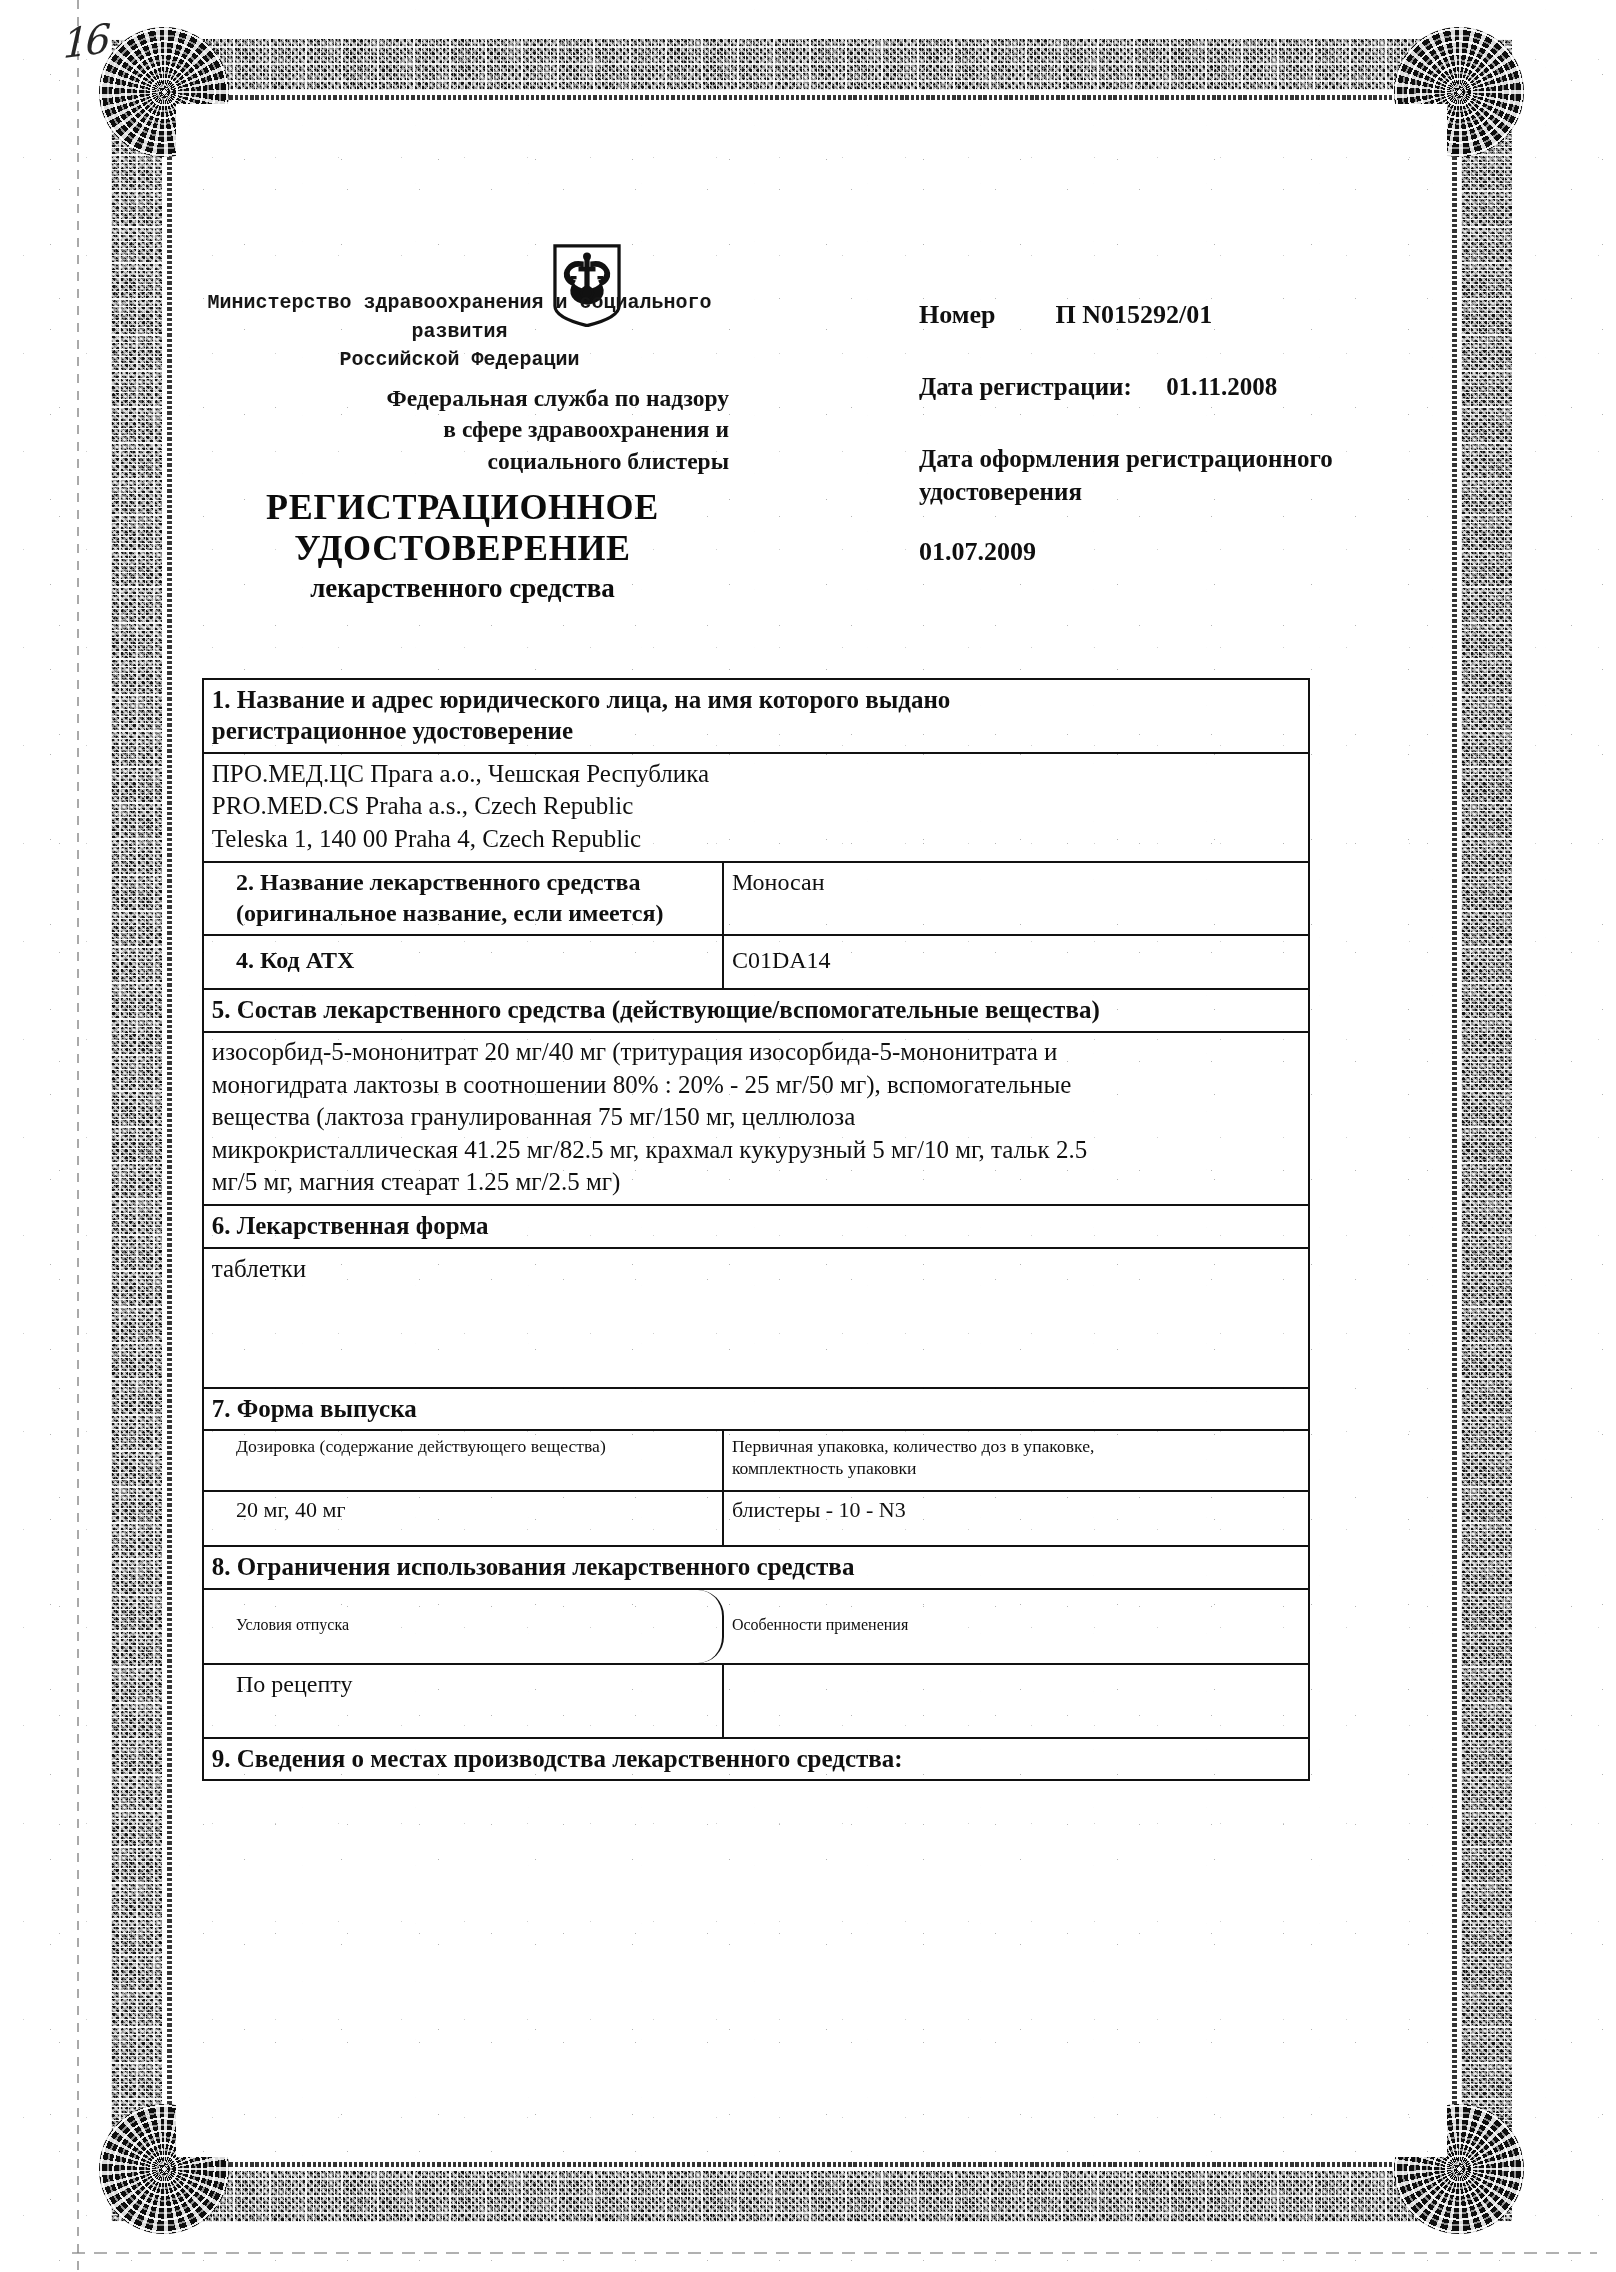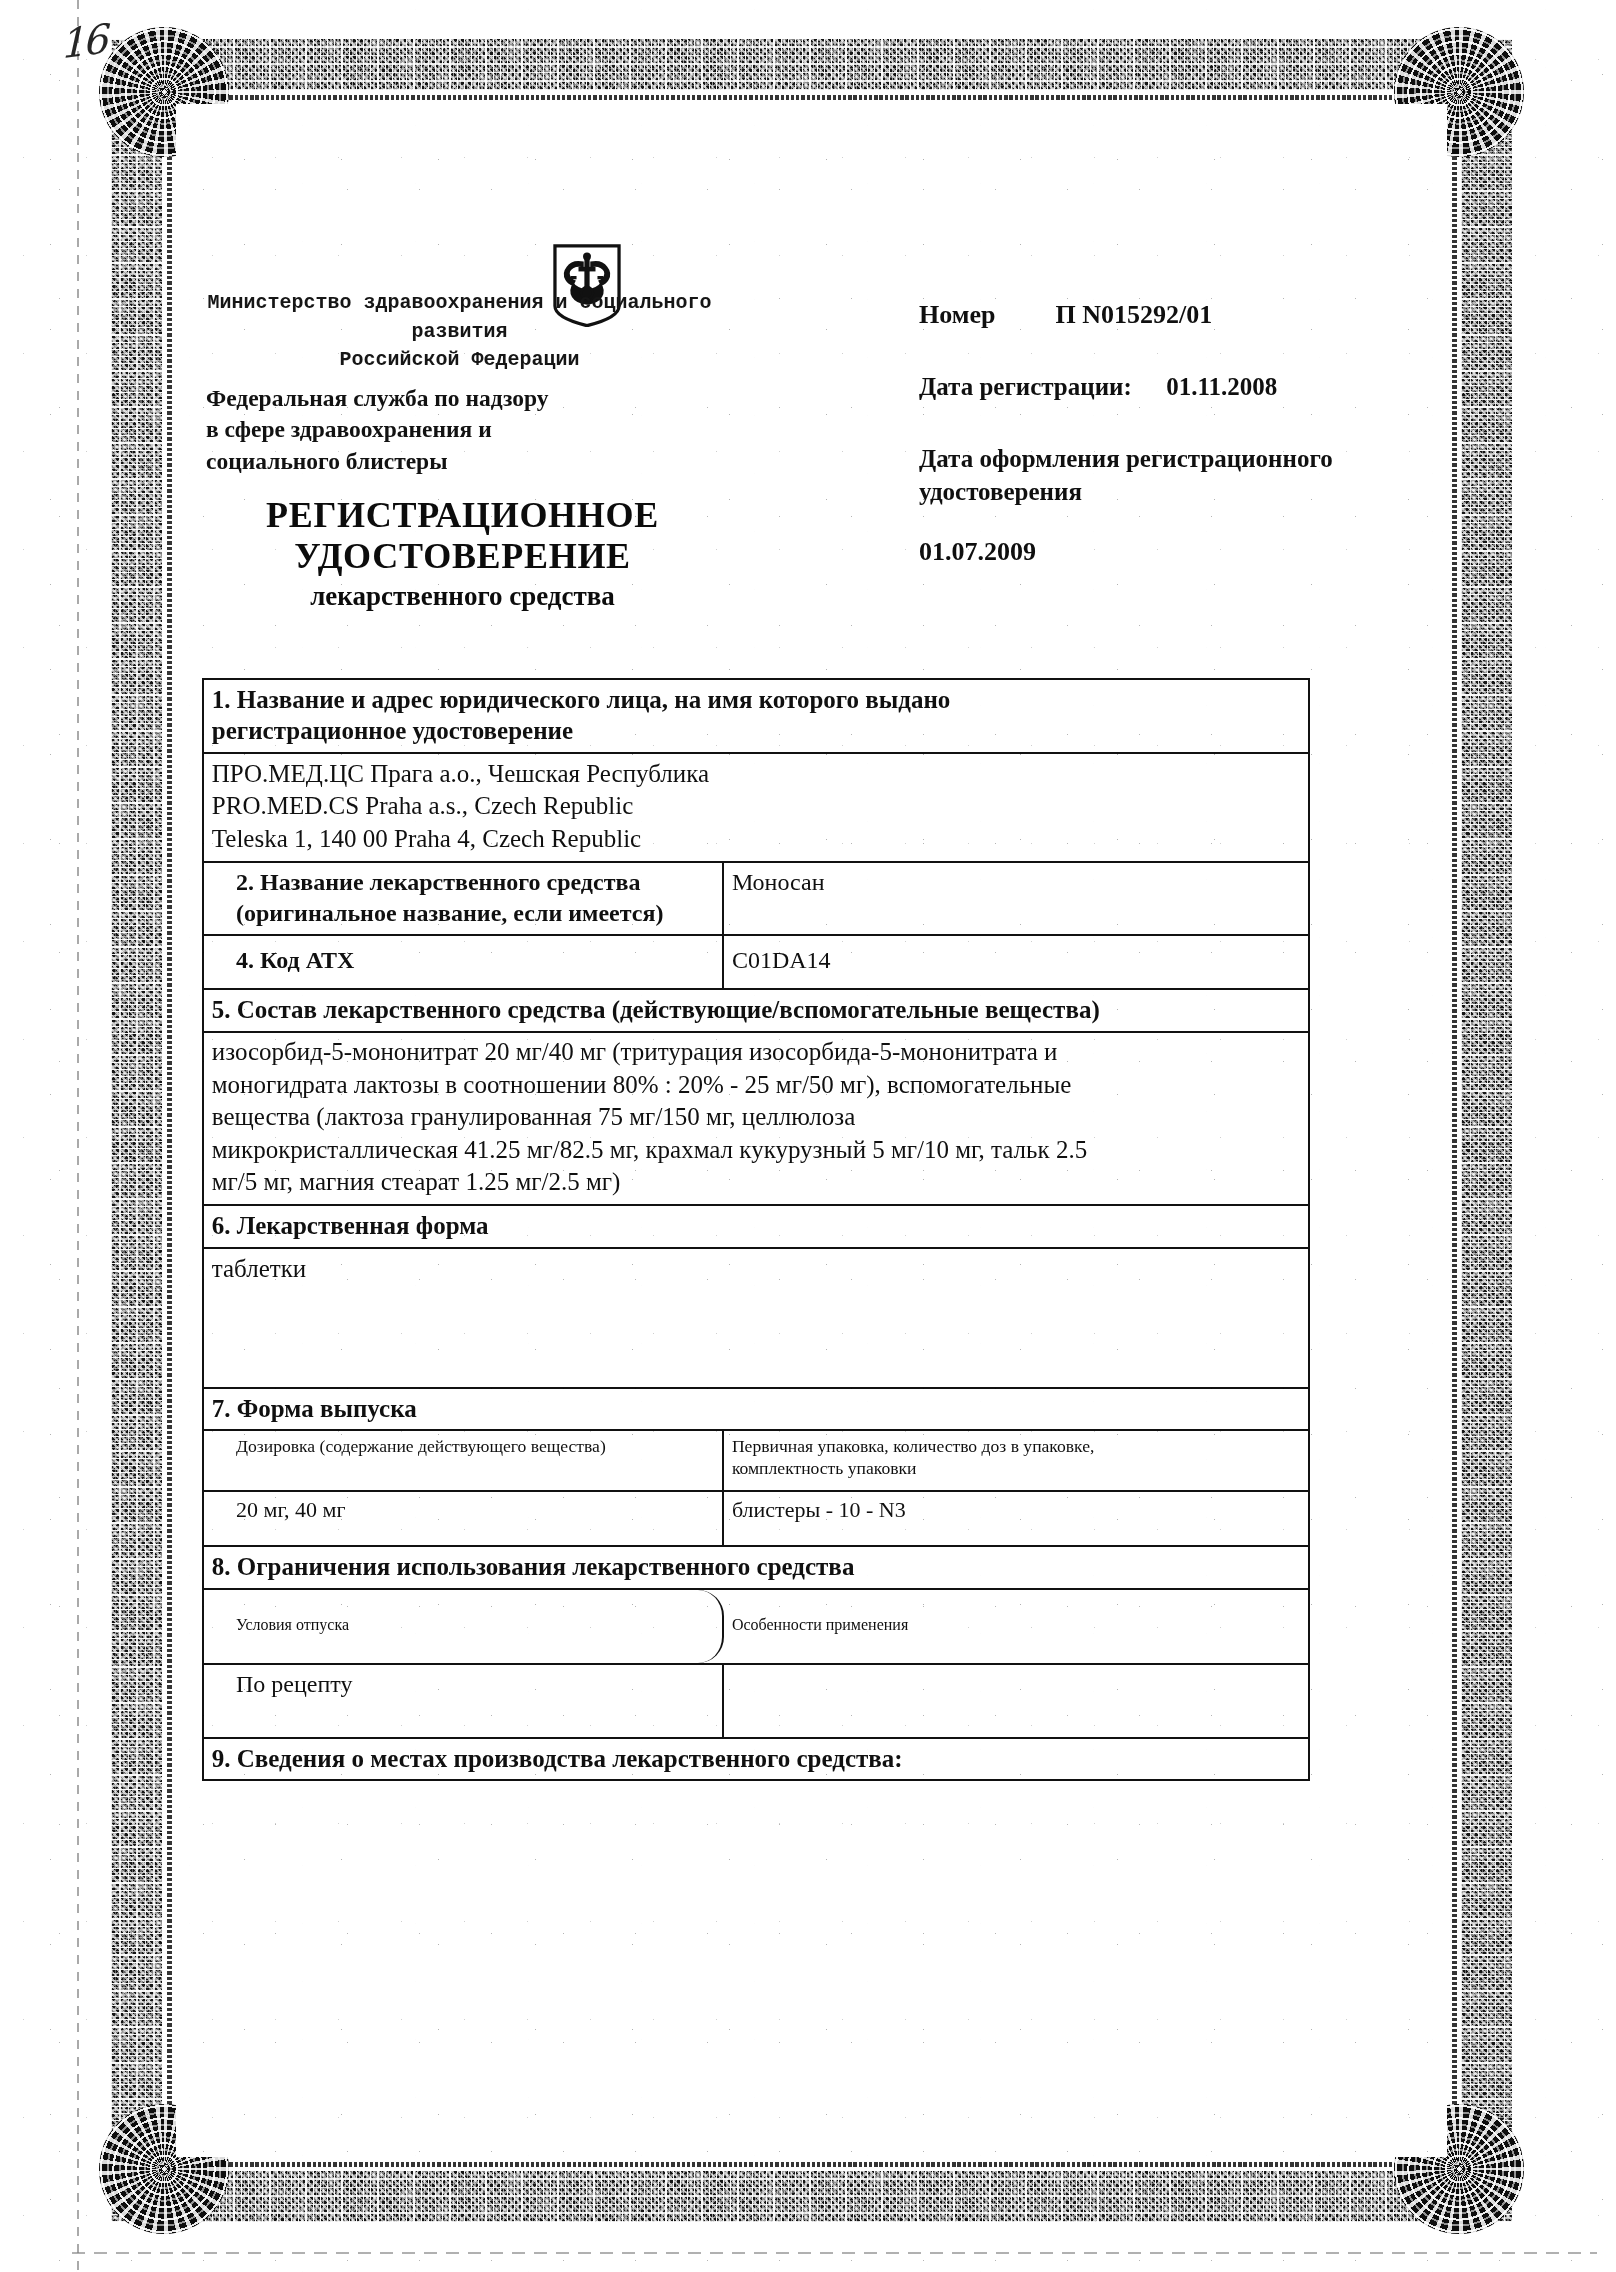--- a/index.html
+++ b/index.html
@@ -140,29 +140,29 @@
   #ministry-block{
     position:absolute;left:26px;top:186px;width:515px;
     text-align:center;
     font-size:20px;line-height:1.30;
     color:#161616;
     font-weight:600;
     font-family:Liberation Mono, monospace;
   }
   #ministry-block .blk{margin-bottom:2.6px;}
   #agency-block{
-    position:absolute;left:30px;top:279px;width:541px;
-    text-align:left;
+    position:absolute;left:12px;top:279px;width:541px;
+    text-align:right;
     font-size:23.5px;line-height:1.34;
     color:#121212;
     font-weight:600;
   }
 
   #doc-title{
-    position:absolute;left:26px;top:391px;width:521px;
+    position:absolute;left:26px;top:383px;width:521px;
     text-align:center;color:#0c0c0c;
   }
   #doc-title .t1,#doc-title .t2{
     font-size:36px;font-weight:700;letter-spacing:0.7px;line-height:1.14;
   }
   #doc-title .t3{
     font-size:27px;font-weight:600;line-height:1.2;margin-top:3.3px;
   }
 
   

